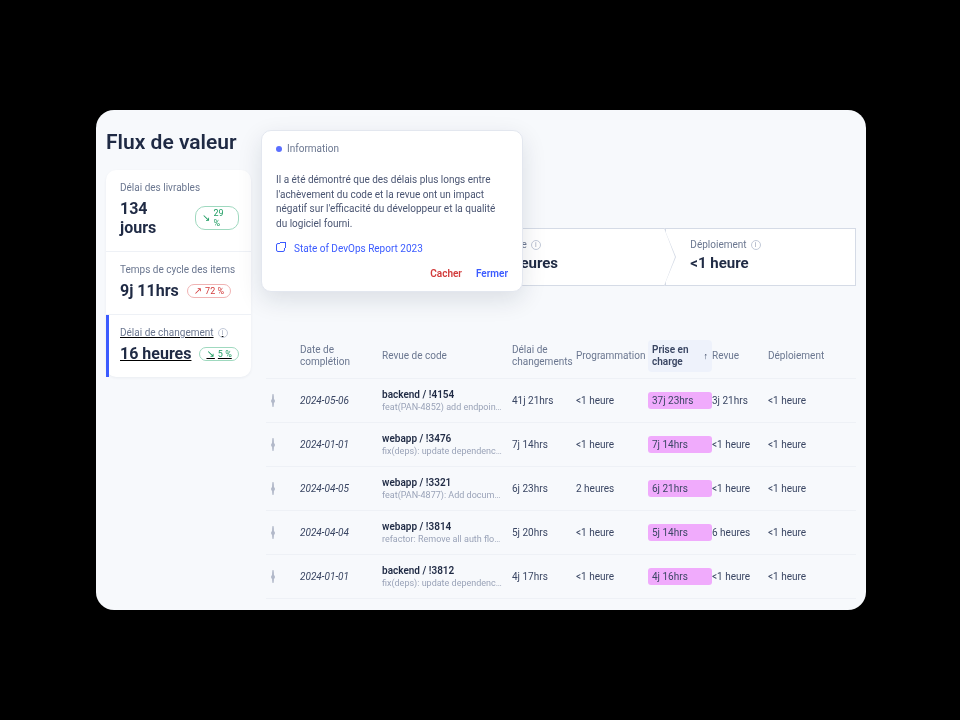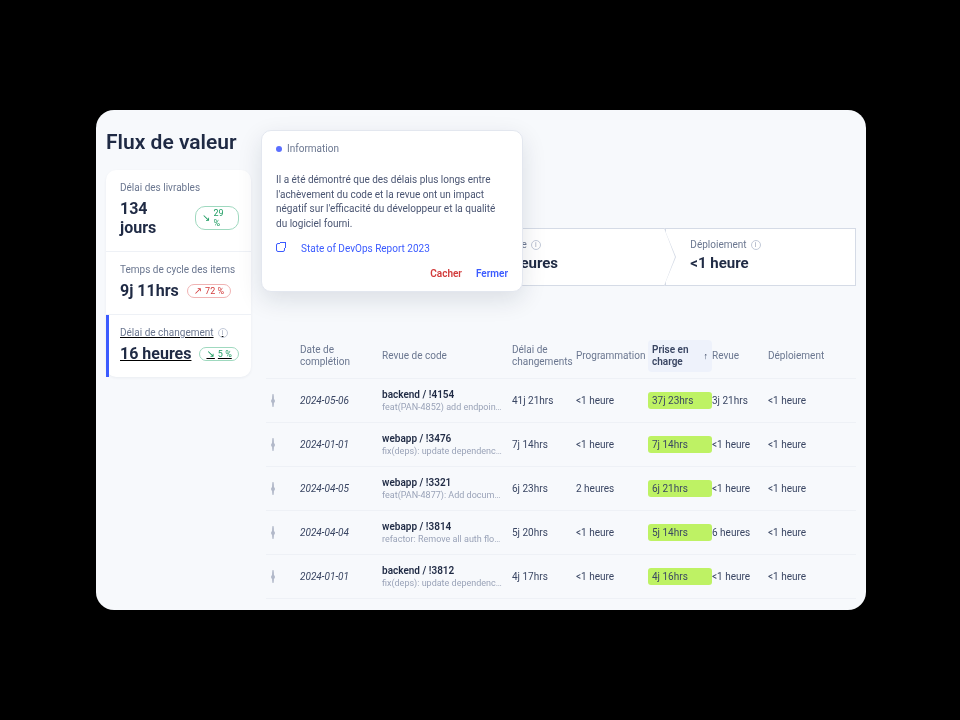--- a/index.html
+++ b/index.html
@@ -25,21 +25,21 @@
   .trend.up-red { color: #d23b3b; border-color: #f0b3b3; }
   .trend-arrow { font-size: 10px; line-height: 1; }
   .metric.active { border-left: 3px solid #3b5bff; padding-left: 11px; }
   .info-dot { width: 10px; height: 10px; border: 1px solid #c2c9d8; border-radius: 50%; display: inline-flex; align-items: center; justify-content: center; font-size: 7px; color: #9aa3b8; }
 
   .popover { position: absolute; left: 165px; top: 20px; width: 262px; background: #fff; border: 1px solid #e3e7ef; border-radius: 10px; box-shadow: 0 8px 24px rgba(20,30,60,0.12); padding: 12px 14px 12px; z-index: 50; }
   .pop-head { display: flex; align-items: center; gap: 5px; font-size: 10px; color: #6b7790; margin-bottom: 19px; }
   .pop-bullet { width: 6px; height: 6px; border-radius: 50%; background: #5b6fff; }
   .pop-body { font-size: 10px; color: #4a5572; line-height: 1.45; }
   .pop-body p + p { margin-top: 8px; }
-  .pop-link { display: inline-flex; align-items: flex-start; gap: 16px; color: #3b5bff; font-size: 10px; margin-top: 12px; cursor: pointer; }
+  .pop-link { display: inline-flex; align-items: flex-start; gap: 9px; color: #3b5bff; font-size: 10px; margin-top: 12px; cursor: pointer; }
   .ext-icon { width: 9px; height: 9px; border: 1px solid #3b5bff; border-radius: 2px; position: relative; }
   .ext-icon::after { content:""; position:absolute; width:5px; height:5px; border-top:1px solid #3b5bff; border-right:1px solid #3b5bff; top:-2px; right:-2px; background:#fff; }
   .pop-actions { display: flex; justify-content: flex-end; gap: 14px; margin-top: 12px; font-size: 10px; font-weight: 600; }
   .pop-actions .hide { color: #d23b3b; cursor: pointer; }
   .pop-actions .close { color: #3b5bff; cursor: pointer; }
 
   .stages { position: absolute; left: 170px; top: 108px; right: 10px; height: 78px; display: flex; align-items: center; }
   .stage { position: relative; flex: 1; height: 58px; border: 1px solid #d5dbe6; background: #fff; padding: 10px 14px 0 24px; }
   .stage::after { content:""; position:absolute; right:-11px; top:-1px; width:0; height:0; border-top:29px solid transparent; border-bottom:29px solid transparent; border-left:11px solid #fff; z-index:2; }
   .stage::before { content:""; position:absolute; right:-12px; top:-1px; width:0; height:0; border-top:29px solid transparent; border-bottom:29px solid transparent; border-left:12px solid #d5dbe6; z-index:1; }
@@ -55,21 +55,21 @@
   .thead .th { padding-right: 4px; line-height: 1.2; }
   .sort-col { background: #eef2fb; border-radius: 4px; padding: 4px 4px; font-weight: 600; color: #3a4663; display:flex; align-items:center; gap:2px; }
   .sort-arrow { font-size: 9px; }
   .trow { border-top: 1px solid #eef1f6; padding: 10px 6px; }
   .trow .eye { width: 14px; height: 10px; border: 1px solid #b2b9c9; border-radius: 60% / 100%; position: relative; cursor:pointer; }
   .trow .eye::after { content:""; position:absolute; left:50%; top:50%; width:4px; height:4px; background:#b2b9c9; border-radius:50%; transform:translate(-50%,-50%); }
   .td-date { color: #3a4663; font-style: italic; }
   .td-review .t1 { color: #1f2a44; font-weight: 600; }
   .td-review .t2 { color: #9aa3b8; font-size: 9px; margin-top: 2px; white-space: nowrap; overflow: hidden; text-overflow: ellipsis; max-width: 120px; }
   .td { color: #3a4663; }
-  .td-sorted { background: #bef264; border-radius: 3px; padding: 3px 4px; }
+  .td-sorted { background: #f0abfc; border-radius: 3px; padding: 3px 4px; }
 </style>
 </head>
 <body>
 
 <div class="frame">
 
   <div class="hdr">
     <div class="page-title">Flux de valeur</div>
   </div>
 

